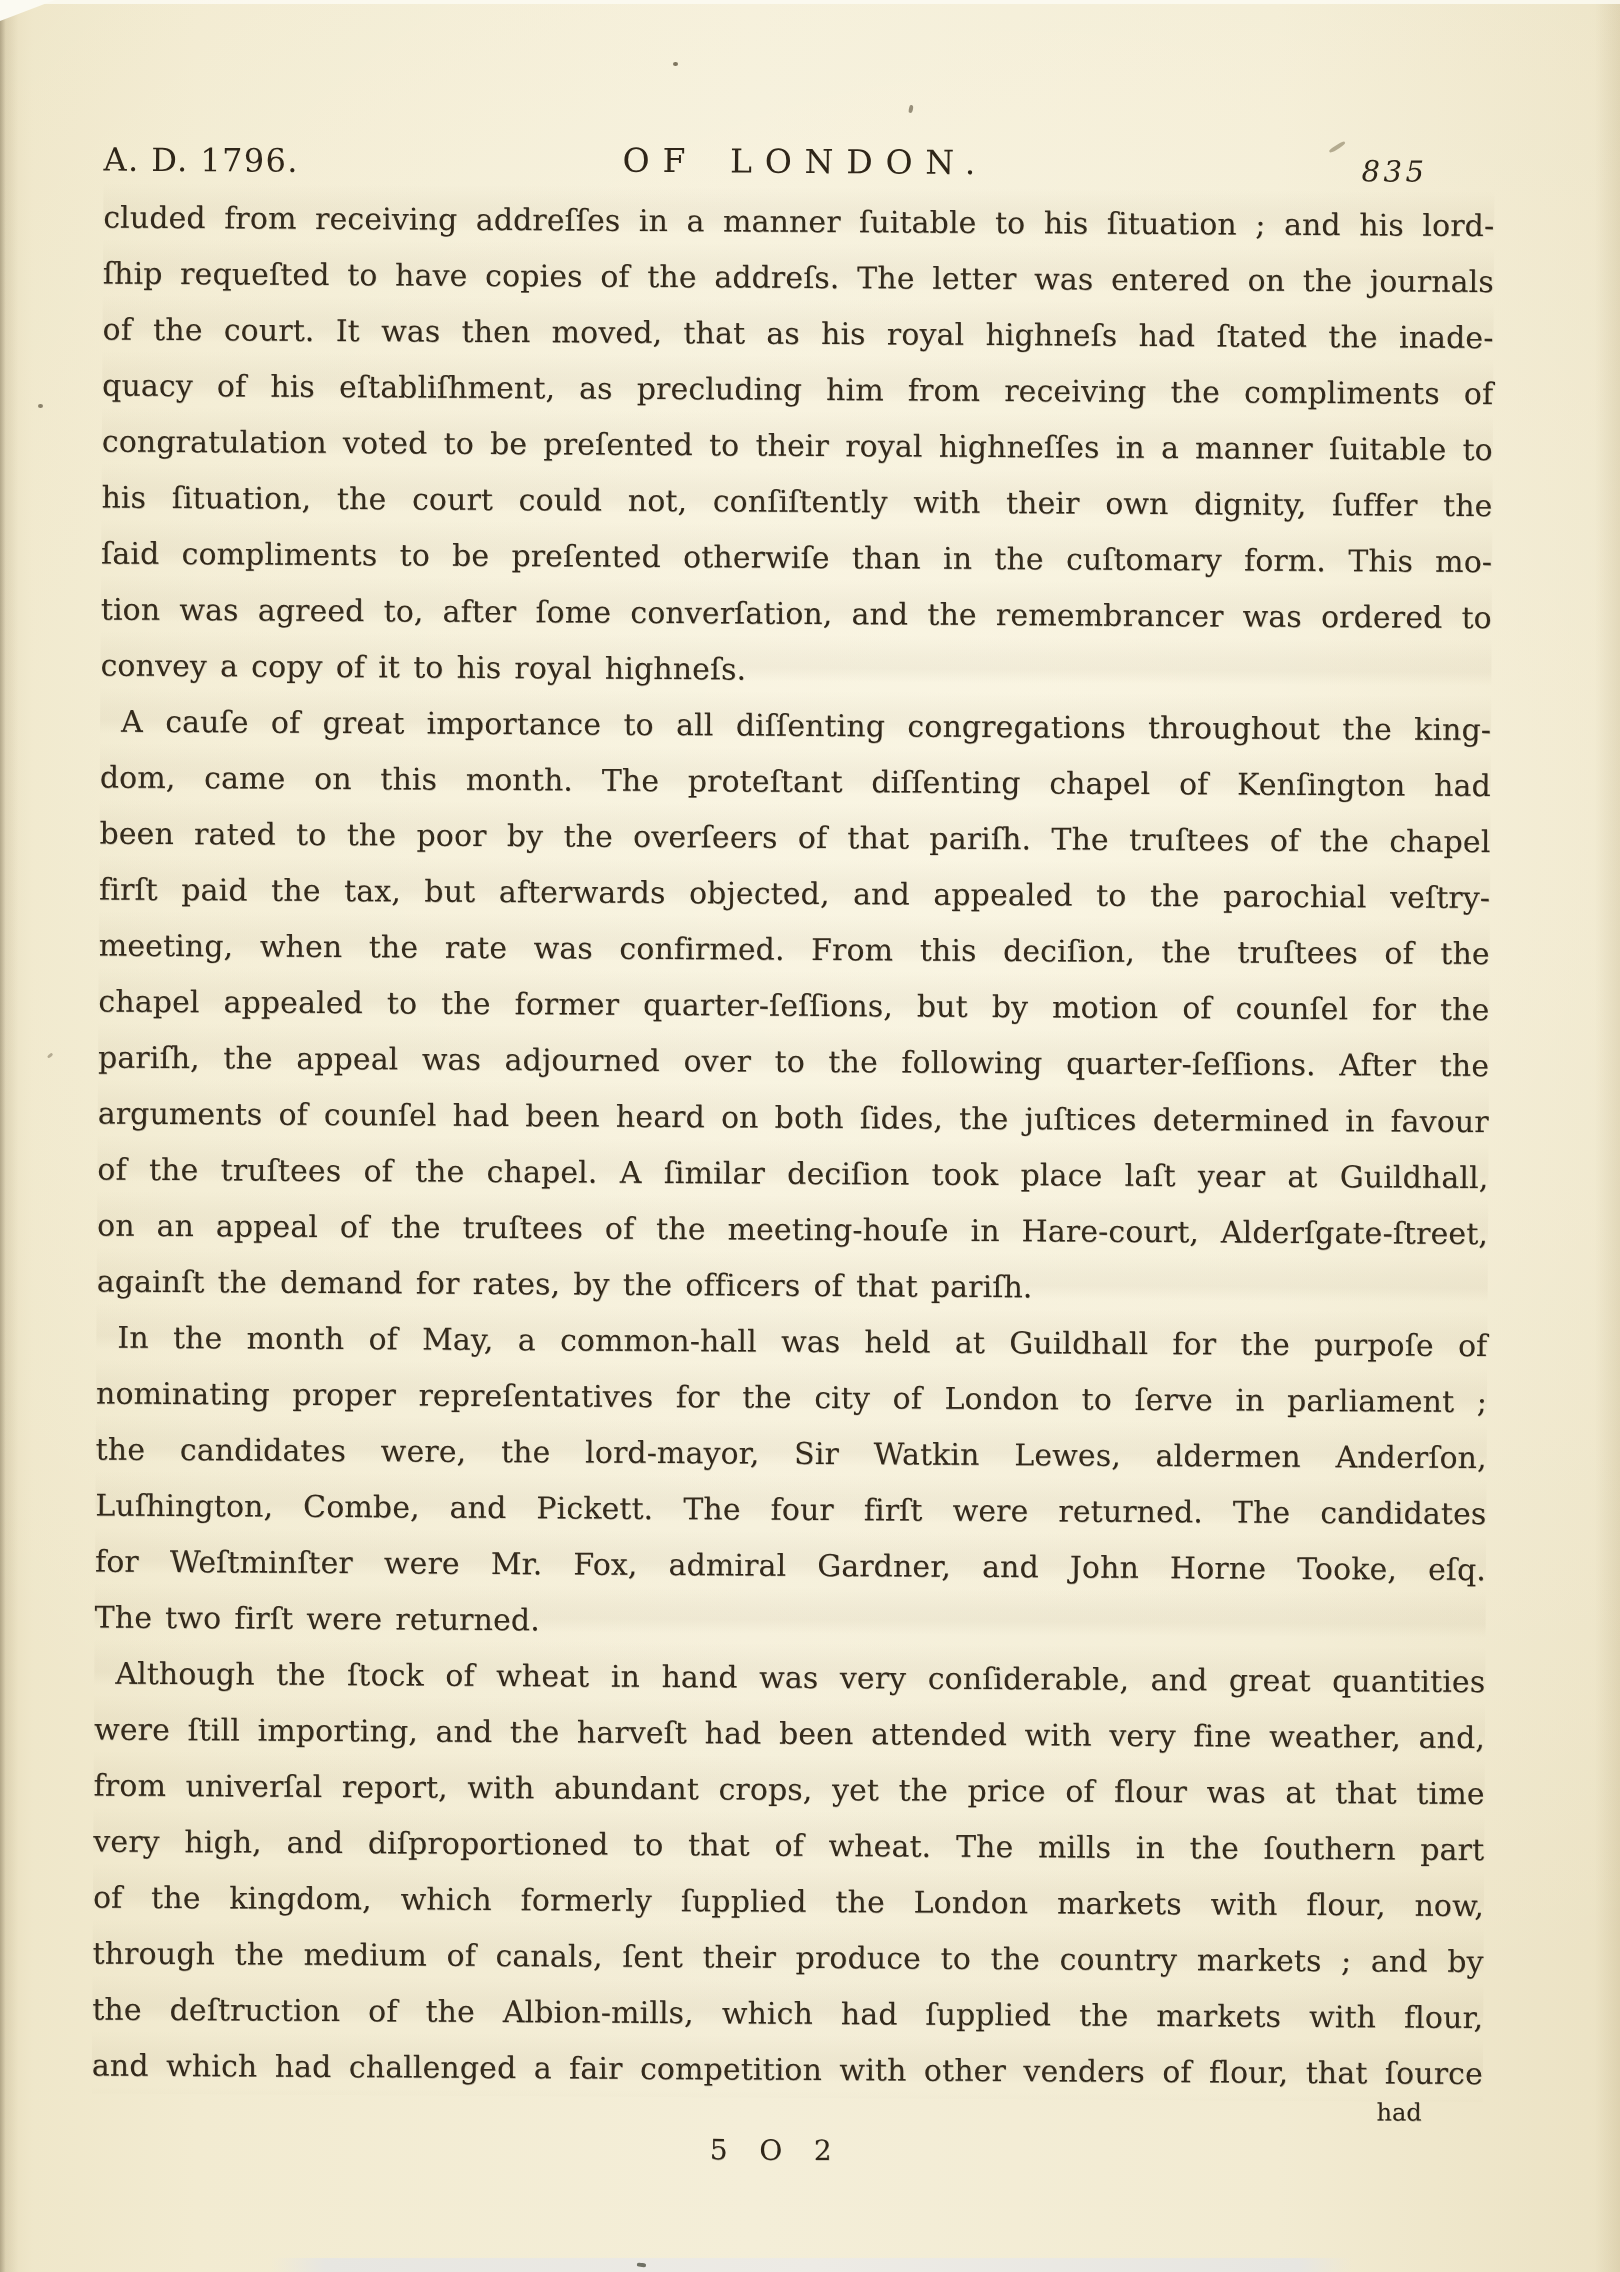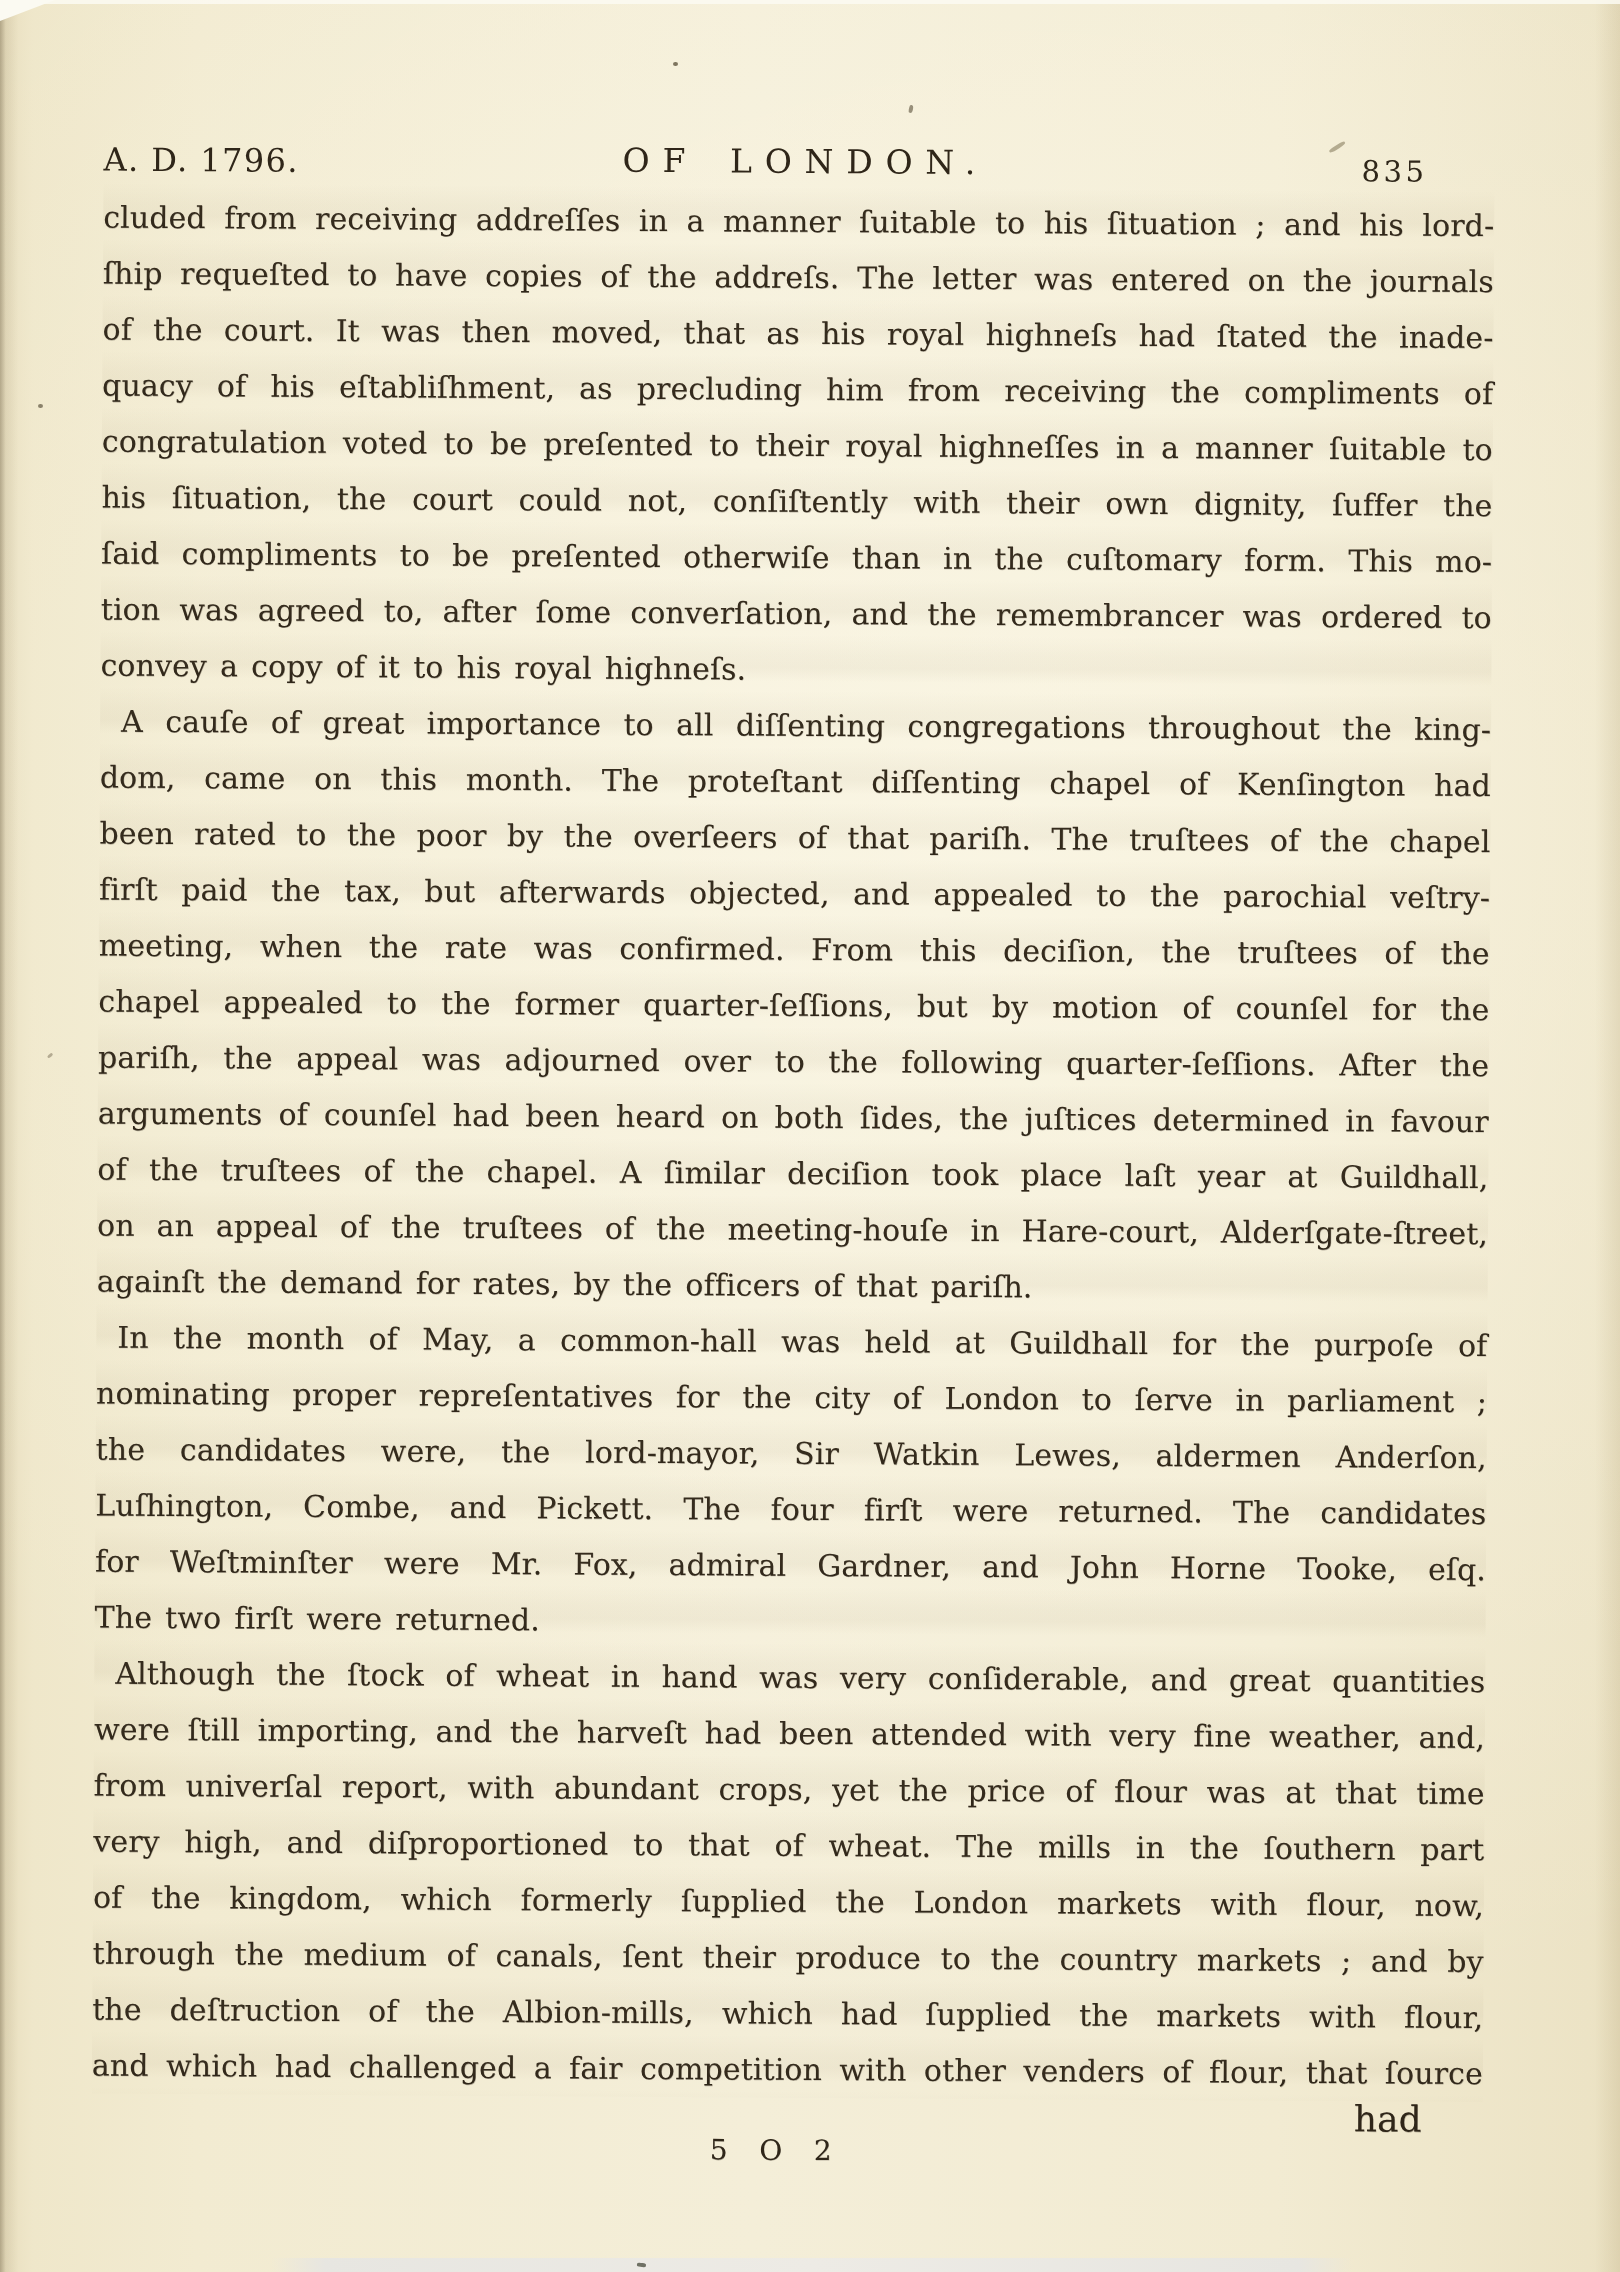--- a/index.html
+++ b/index.html
@@ -24,35 +24,35 @@
   .corner-wedge{position:absolute;top:0;left:0;width:0;height:0;
     border-top:21px solid #fbfaf2;border-right:55px solid transparent;}
   .scanbar-bottom{position:absolute;top:2258px;left:271px;width:1082px;height:14px;
     background:linear-gradient(to right,rgba(233,232,227,0) 0%,#e7e6e1 5%,#edebe5 50%,#e7e6e1 95%,rgba(233,232,227,0) 100%);}
   .content{position:absolute;inset:0;transform:rotate(0.35deg);transform-origin:50% 40%;}
 
   .header{position:absolute;top:142px;left:99px;width:1391px;height:57px;}
   .hdr-left{position:absolute;left:0;top:2.8px;font-size:32px;letter-spacing:1.4px;}
   .hdr-center{position:absolute;left:0;right:0;top:0;text-align:center;font-size:33px;
     letter-spacing:12.8px;word-spacing:8.5px;padding-left:12.8px;}
-  .hdr-right{position:absolute;right:67px;top:8.5px;font-size:29px;letter-spacing:3.5px;}
+  .hdr-right{position:absolute;right:67px;top:8.5px;font-size:29px;letter-spacing:3.5px;font-style:italic;}
 
   .textblock{position:absolute;top:194px;left:99px;width:1391px;font-size:30px;
     letter-spacing:0.1px;word-spacing:3.5px;
     text-shadow:0.4px 0.6px 0.5px rgba(47,38,25,0.30);}
   .textblock::before{ 
     content:"";position:absolute;inset:-7px 0 0 0;pointer-events:none;
     background:repeating-linear-gradient(to bottom,
       rgba(146,130,96,0) 0px,rgba(146,130,96,0.055) 21px,rgba(146,130,96,0.07) 33px,
       rgba(146,130,96,0) 47px,rgba(146,130,96,0) 56px);}
   .line{height:56px;line-height:56px;text-align:justify;text-align-last:justify;text-justify:inter-word;}
   .para.indented .line:first-child{text-indent:21px;}
   .line.short{text-align-last:left;}
 
-  .catchword{position:absolute;top:2095px;right:209px;font-size:36px;
+  .catchword{position:absolute;top:2095px;right:209px;font-size:24px;
     text-shadow:0.4px 0.6px 0.5px rgba(47,38,25,0.30);}
   .signature{position:absolute;top:2134px;left:99px;width:1391px;text-align:center;
     text-indent:-21px;font-size:28px;letter-spacing:11.4px;
     text-shadow:0.4px 0.6px 0.5px rgba(47,38,25,0.30);}
 
   .speck{position:absolute;border-radius:50%;}
   .speck.s1{left:673px;top:62px;width:5px;height:4.3px;background:rgba(75,64,42,0.7);}
   .speck.s2{left:909px;top:105px;width:4.3px;height:7.8px;background:rgba(75,64,42,0.55);border-radius:40% 60% 60% 40%;transform:rotate(12deg);}
   .speck.s3{left:1328px;top:145px;width:18.4px;height:3.5px;background:rgba(128,116,86,0.55);border-radius:40%;transform:rotate(-32deg);}
   .speck.s4{left:38px;top:404px;width:5px;height:4.3px;background:rgba(70,60,40,0.6);}

